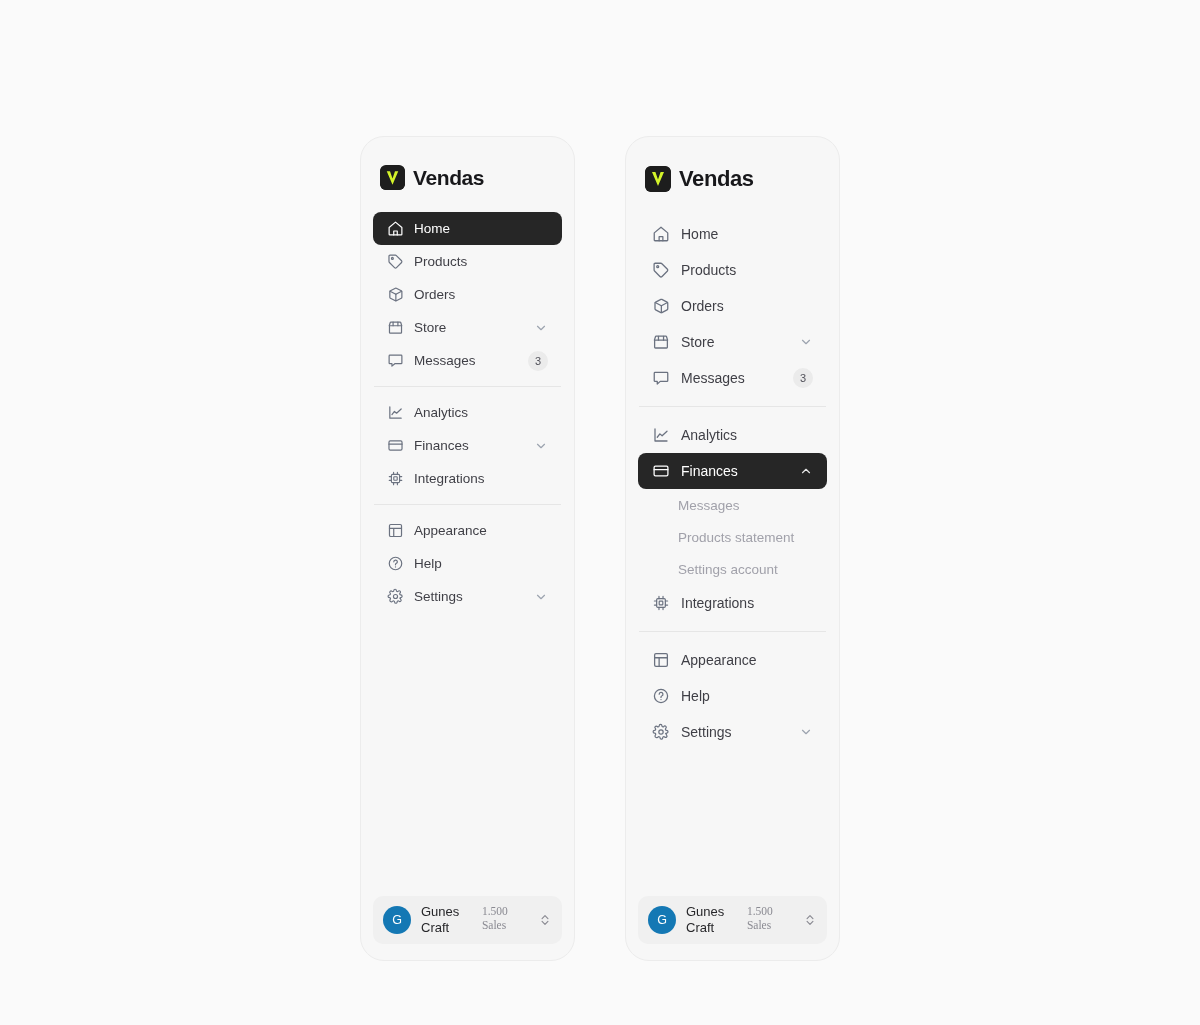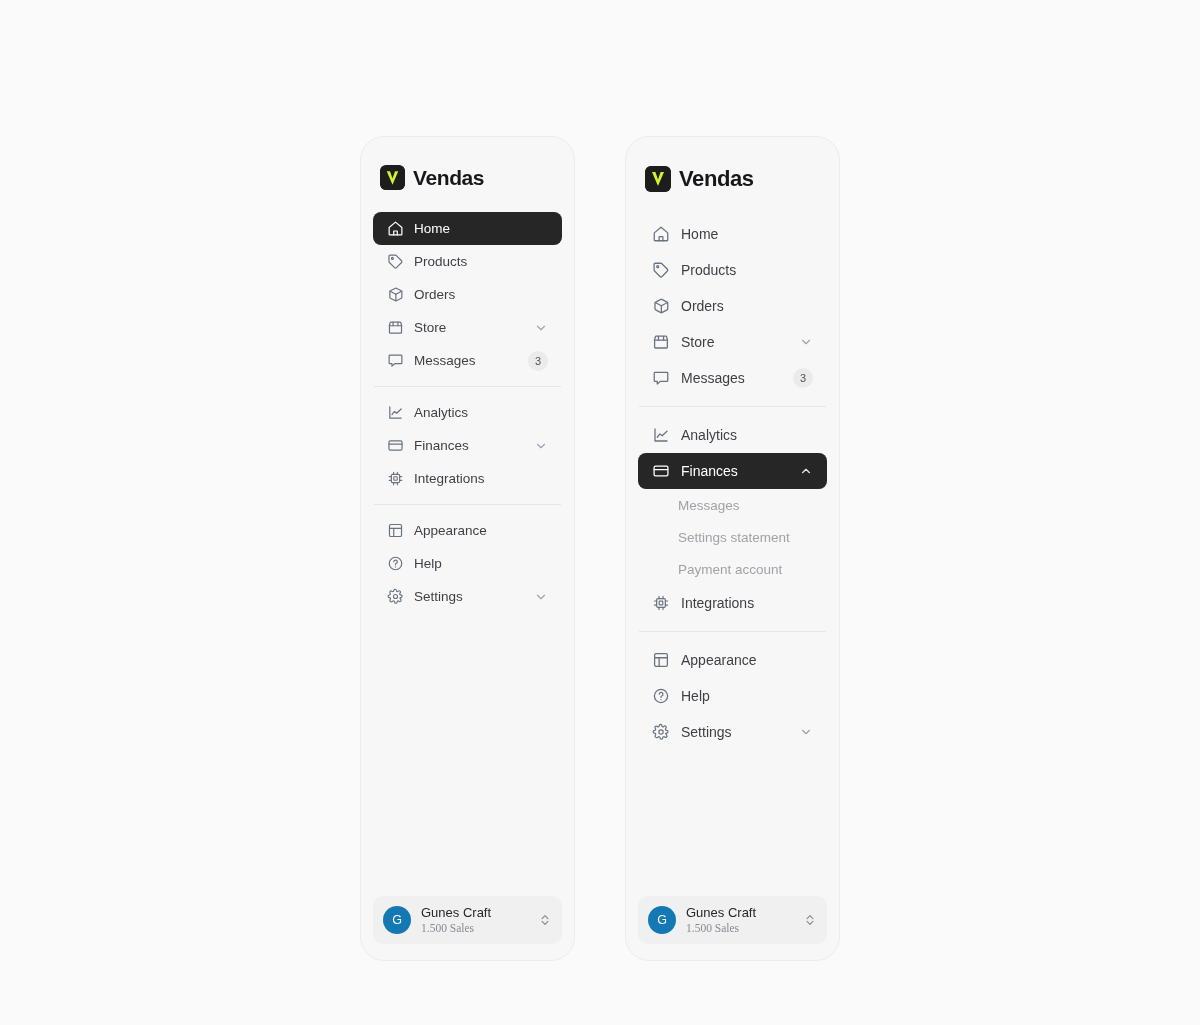--- a/index.html
+++ b/index.html
@@ -172,21 +172,21 @@
     color: #fff;
     font-size: 12.5px;
     display: flex;
     align-items: center;
     justify-content: center;
     flex: none;
   }
   .profile-text {
     flex: 1 1 auto;
     display: flex;
-    flex-direction: column;
+    flex-direction: row;
     justify-content: flex-start;
     line-height: 1.25;
     overflow: hidden;
   }
   .profile-name {
     font-size: 13px;
     color: #27272a;
     font-weight: 500;
   }
   .profile-sub {
@@ -471,22 +471,22 @@
           </span>
           <span class="label">Finances</span>
           <span class="chev">
             <svg viewBox="0 0 24 24" fill="none" stroke="currentColor" stroke-width="2" stroke-linecap="round" stroke-linejoin="round">
                 <path d="m18 15-6-6-6 6"></path>
               </svg>
           </span>
         </div>
 
         <div class="sub-item">Messages</div>
-        <div class="sub-item">Settings statement</div>
-        <div class="sub-item">Payment account</div>
+        <div class="sub-item">Products statement</div>
+        <div class="sub-item">Settings account</div>
 
         <div class="nav-item">
           <span class="ico">
             <svg viewBox="0 0 24 24" fill="none" stroke="currentColor" stroke-width="1.6" stroke-linecap="round" stroke-linejoin="round">
                 <rect x="6.2" y="6.2" width="11.6" height="11.6" rx="1.6"></rect>
                 <rect x="9.6" y="9.6" width="4.8" height="4.8" rx="0.8"></rect>
                 <path d="M9.3 3.2v3M14.7 3.2v3M9.3 17.8v3M14.7 17.8v3M3.2 9.3h3M3.2 14.7h3M17.8 9.3h3M17.8 14.7h3"></path>
               </svg>
           </span>
           <span class="label">Integrations</span>

